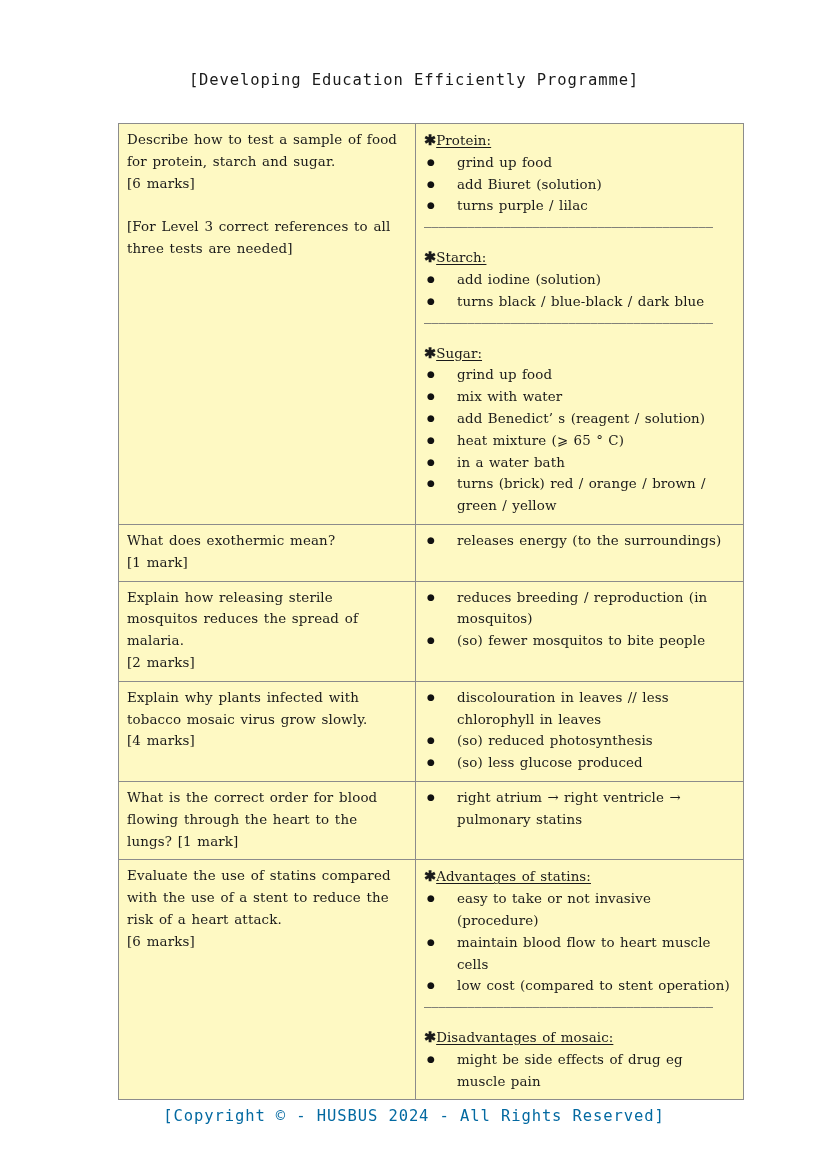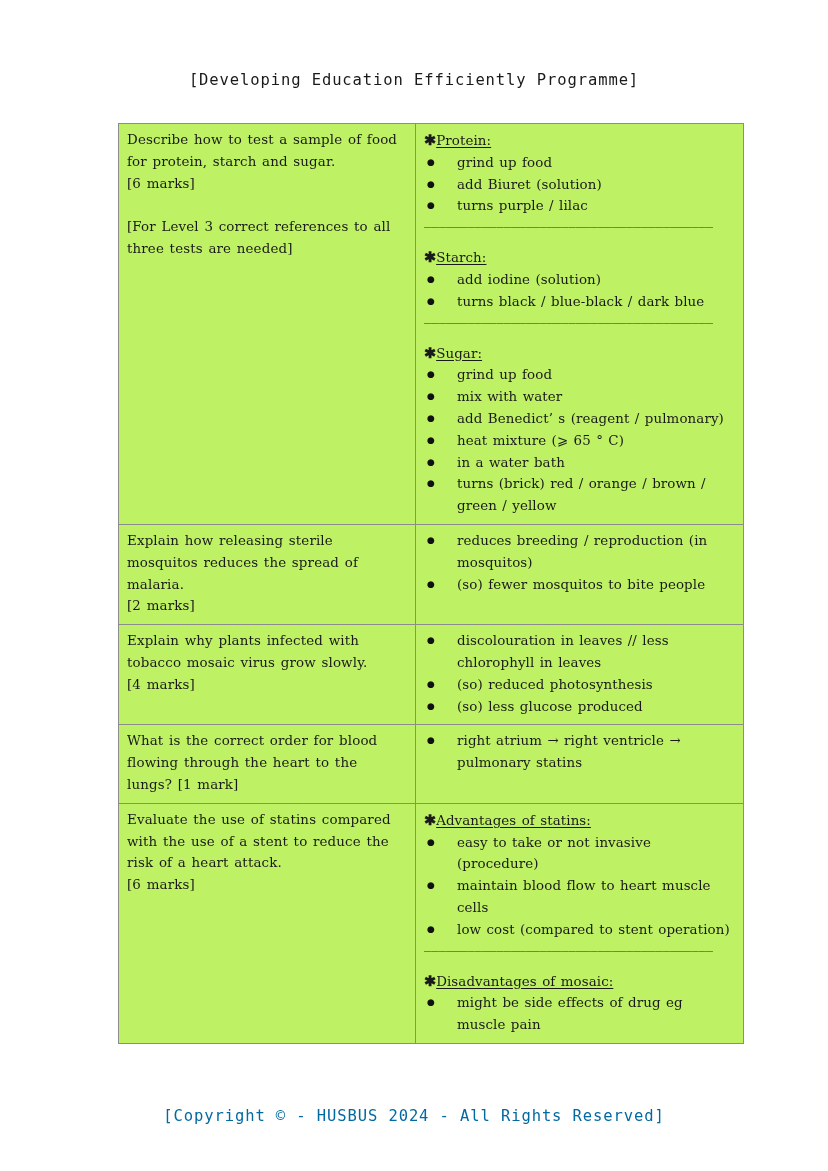--- a/index.html
+++ b/index.html
@@ -47,21 +47,21 @@
     white-space: nowrap;
   }
 
   table.qa-table {
     position: absolute;
     left: 118px;
     top: 99px;
     width: 591px;
     border-collapse: collapse;
     table-layout: fixed;
-    background: #bef264;
+    background: #fef9c3;
   }
   table.qa-table td {
     border: 1px solid #8c8c8c;
     vertical-align: top;
     padding: 5px 8px 7px 8px;
     font-family: "DejaVu Serif", "Liberation Serif", serif;
     font-size: 13.4px;
     line-height: 21.8px;
   }
   td.q-cell {
@@ -154,29 +154,40 @@
             <ul class="a-list">
               <li>add iodine (solution)</li>
               <li>turns black / blue-black / dark blue</li>
             </ul>
             <div class="dash-rule">————————————————————————————————————————</div>
             <div class="sec-gap"></div>
             <div class="sec-head"><span class="sec-star">✱</span><span class="sec-title">Sugar:</span></div>
             <ul class="a-list">
               <li>grind up food</li>
               <li>mix with water</li>
-              <li>add Benedict’ s (reagent / pulmonary)</li>
+              <li>add Benedict’ s (reagent / solution)</li>
               <li>heat mixture (⩾ 65 ° C)</li>
               <li>in a water bath</li>
               <li>turns (brick) red / orange / brown / green / yellow</li>
             </ul>
           </td>
         </tr>
         <tr>
           <td class="q-cell">
+            <div class="q-line">What does exothermic mean?</div>
+            <div class="q-line">[1 mark]</div>
+          </td>
+          <td class="a-cell">
+            <ul class="a-list">
+              <li>releases energy (to the surroundings)</li>
+            </ul>
+          </td>
+        </tr>
+        <tr>
+          <td class="q-cell">
             <div class="q-line">Explain how releasing sterile mosquitos reduces the spread of malaria.</div>
             <div class="q-line">[2 marks]</div>
           </td>
           <td class="a-cell">
             <ul class="a-list">
               <li>reduces breeding / reproduction (in mosquitos)</li>
               <li>(so) fewer mosquitos to bite people</li>
             </ul>
           </td>
         </tr>

